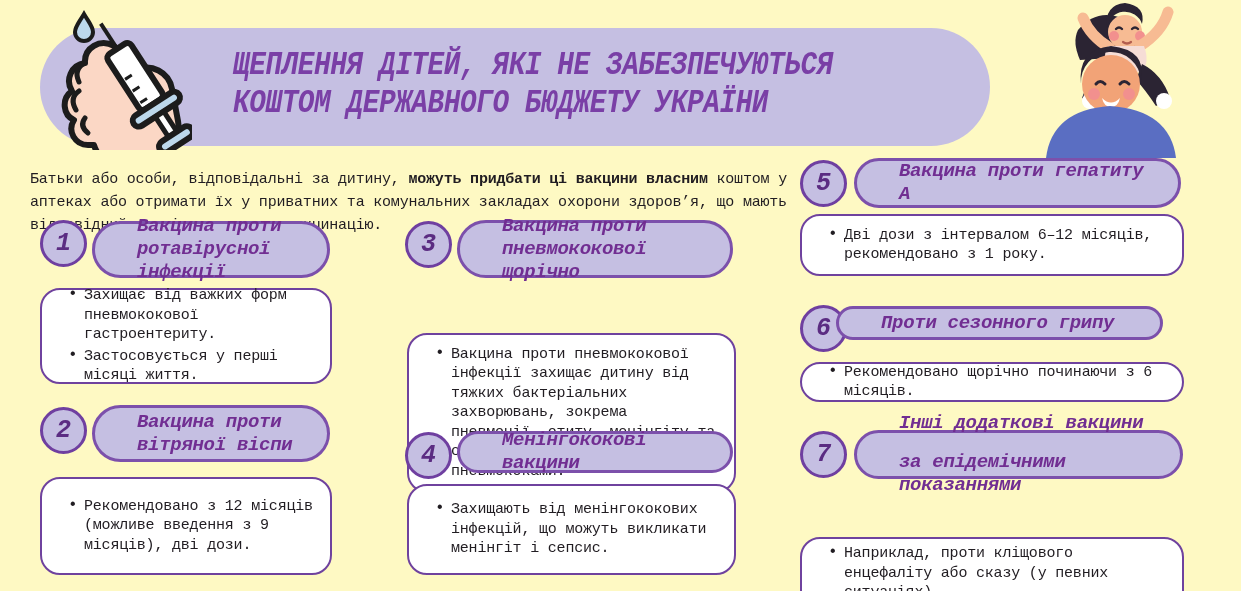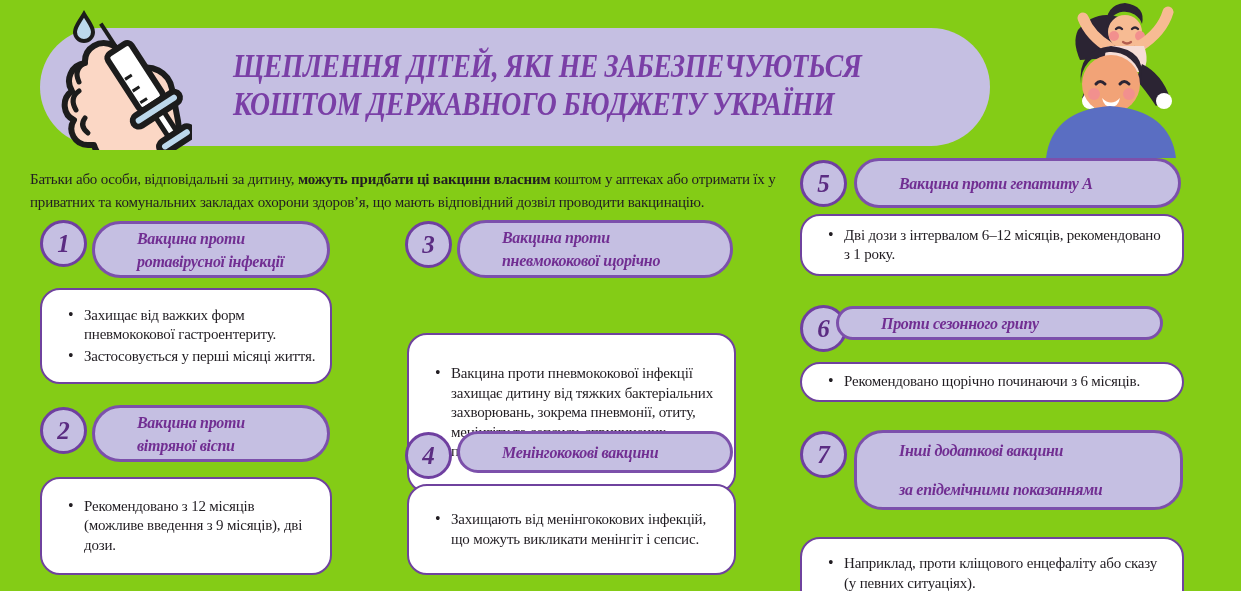--- a/index.html
+++ b/index.html
@@ -2,22 +2,22 @@
 <html style="--lavender: #c5bfe2; --title_purple: #7a3fa6; --pill_text: #712e92; --pill_border: #7c50ab; --box_border: #6f429e; --circle_border: #6f3fa0; --number_text: #5b2c82; --body_text: #211d22;"><head>
 <meta charset="utf-8">
 <style>
   :root{
     --lavender:#c5bfe2; --title_purple:#7a3fa6; --pill_text:#712e92;
     --pill_border:#7c50ab; --box_border:#6f429e; --circle_border:#6f3fa0;
     --number_text:#5b2c82; --body_text:#211d22;
   }
   html,body{margin:0;padding:0;background:#ffffff;}
   .canvas{
-    position:relative;width:1241px;height:591px;background:#84cc16;overflow:hidden;
-    font-family:Liberation Serif, serif;color:var(--body_text);
+    position:relative;width:1241px;height:591px;background:#fef9c3;overflow:hidden;
+    font-family:Liberation Mono, monospace;color:var(--body_text);
   }
   .banner{
     position:absolute;left:40px;top:28px;width:950px;height:118px;
     background:var(--lavender);border-radius:59px;z-index:0;
   }
   .title{
     position:absolute;left:233px;top:47px;z-index:2;
     transform:scaleX(.84);transform-origin:left top;
     font-weight:bold;font-style:italic;font-size:33px;line-height:38px;
     letter-spacing:-.5px;color:var(--title_purple);white-space:nowrap;
@@ -35,21 +35,21 @@
     background:var(--lavender);border:3px solid var(--circle_border);
     display:flex;align-items:center;justify-content:center;
     font-weight:bold;font-style:italic;font-size:25px;color:var(--number_text);
     z-index:2;
   }
   .pill{
     position:absolute;box-sizing:border-box;
     background:var(--lavender);border:3px solid var(--pill_border);border-radius:29px;
     display:flex;flex-direction:column;justify-content:center;
     padding:4px 16px 4px 42px;
-    font-weight:bold;font-style:italic;font-size:16px;line-height:23px;
+    font-weight:bold;font-style:italic;font-size:19px;line-height:23px;
     letter-spacing:-.3px;color:var(--pill_text);z-index:2;
   }
   .box{
     position:absolute;box-sizing:border-box;background:#fff;
     border:2.5px solid var(--box_border);border-radius:20px;
     display:flex;flexDirection:column;align-items:stretch;
     flex-direction:column;justify-content:center;
     padding:8px 14px;z-index:2;
   }
   .box ul{margin:0;padding:0 0 0 8px;list-style:none;}
@@ -66,21 +66,21 @@
   
   #c3{left:405px;top:221px;} #p3{left:457px;top:220px;width:276px;height:58px;}
   #b3{left:407px;top:289px;width:329px;height:160px;margin-top:44px;}
   #c4{left:405px;top:432px;} #p4{left:457px;top:431px;width:276px;height:42px;}
   #b4{left:407px;top:484px;width:329px;height:91px;}
   
   #c5{left:800px;top:160px;} #p5{left:854px;top:158px;width:327px;height:50px;}
   #b5{left:800px;top:214px;width:384px;height:62px;justify-content:center;}
   #c6{left:800px;top:305px;} #p6{left:836px;top:306px;width:327px;height:34px;}
   #b6{left:800px;top:362px;width:384px;height:40px;}
-  #c7{left:800px;top:431px;} #p7{left:854px;top:430px;width:329px;height:80px;gap:16px;}
+  #c7{left:800px;top:431px;} #p7{left:854px;top:430px;width:329px;height:49px;gap:16px;}
   #b7{left:800px;top:500px;width:384px;height:73px;margin-top:37px;}
 </style>
 </head>
 <body>
 
 <div class="canvas">
 
   <div class="banner"></div>
 
   <svg id="syringe" class="illu" width="140" height="150" viewBox="0 0 140 150">

